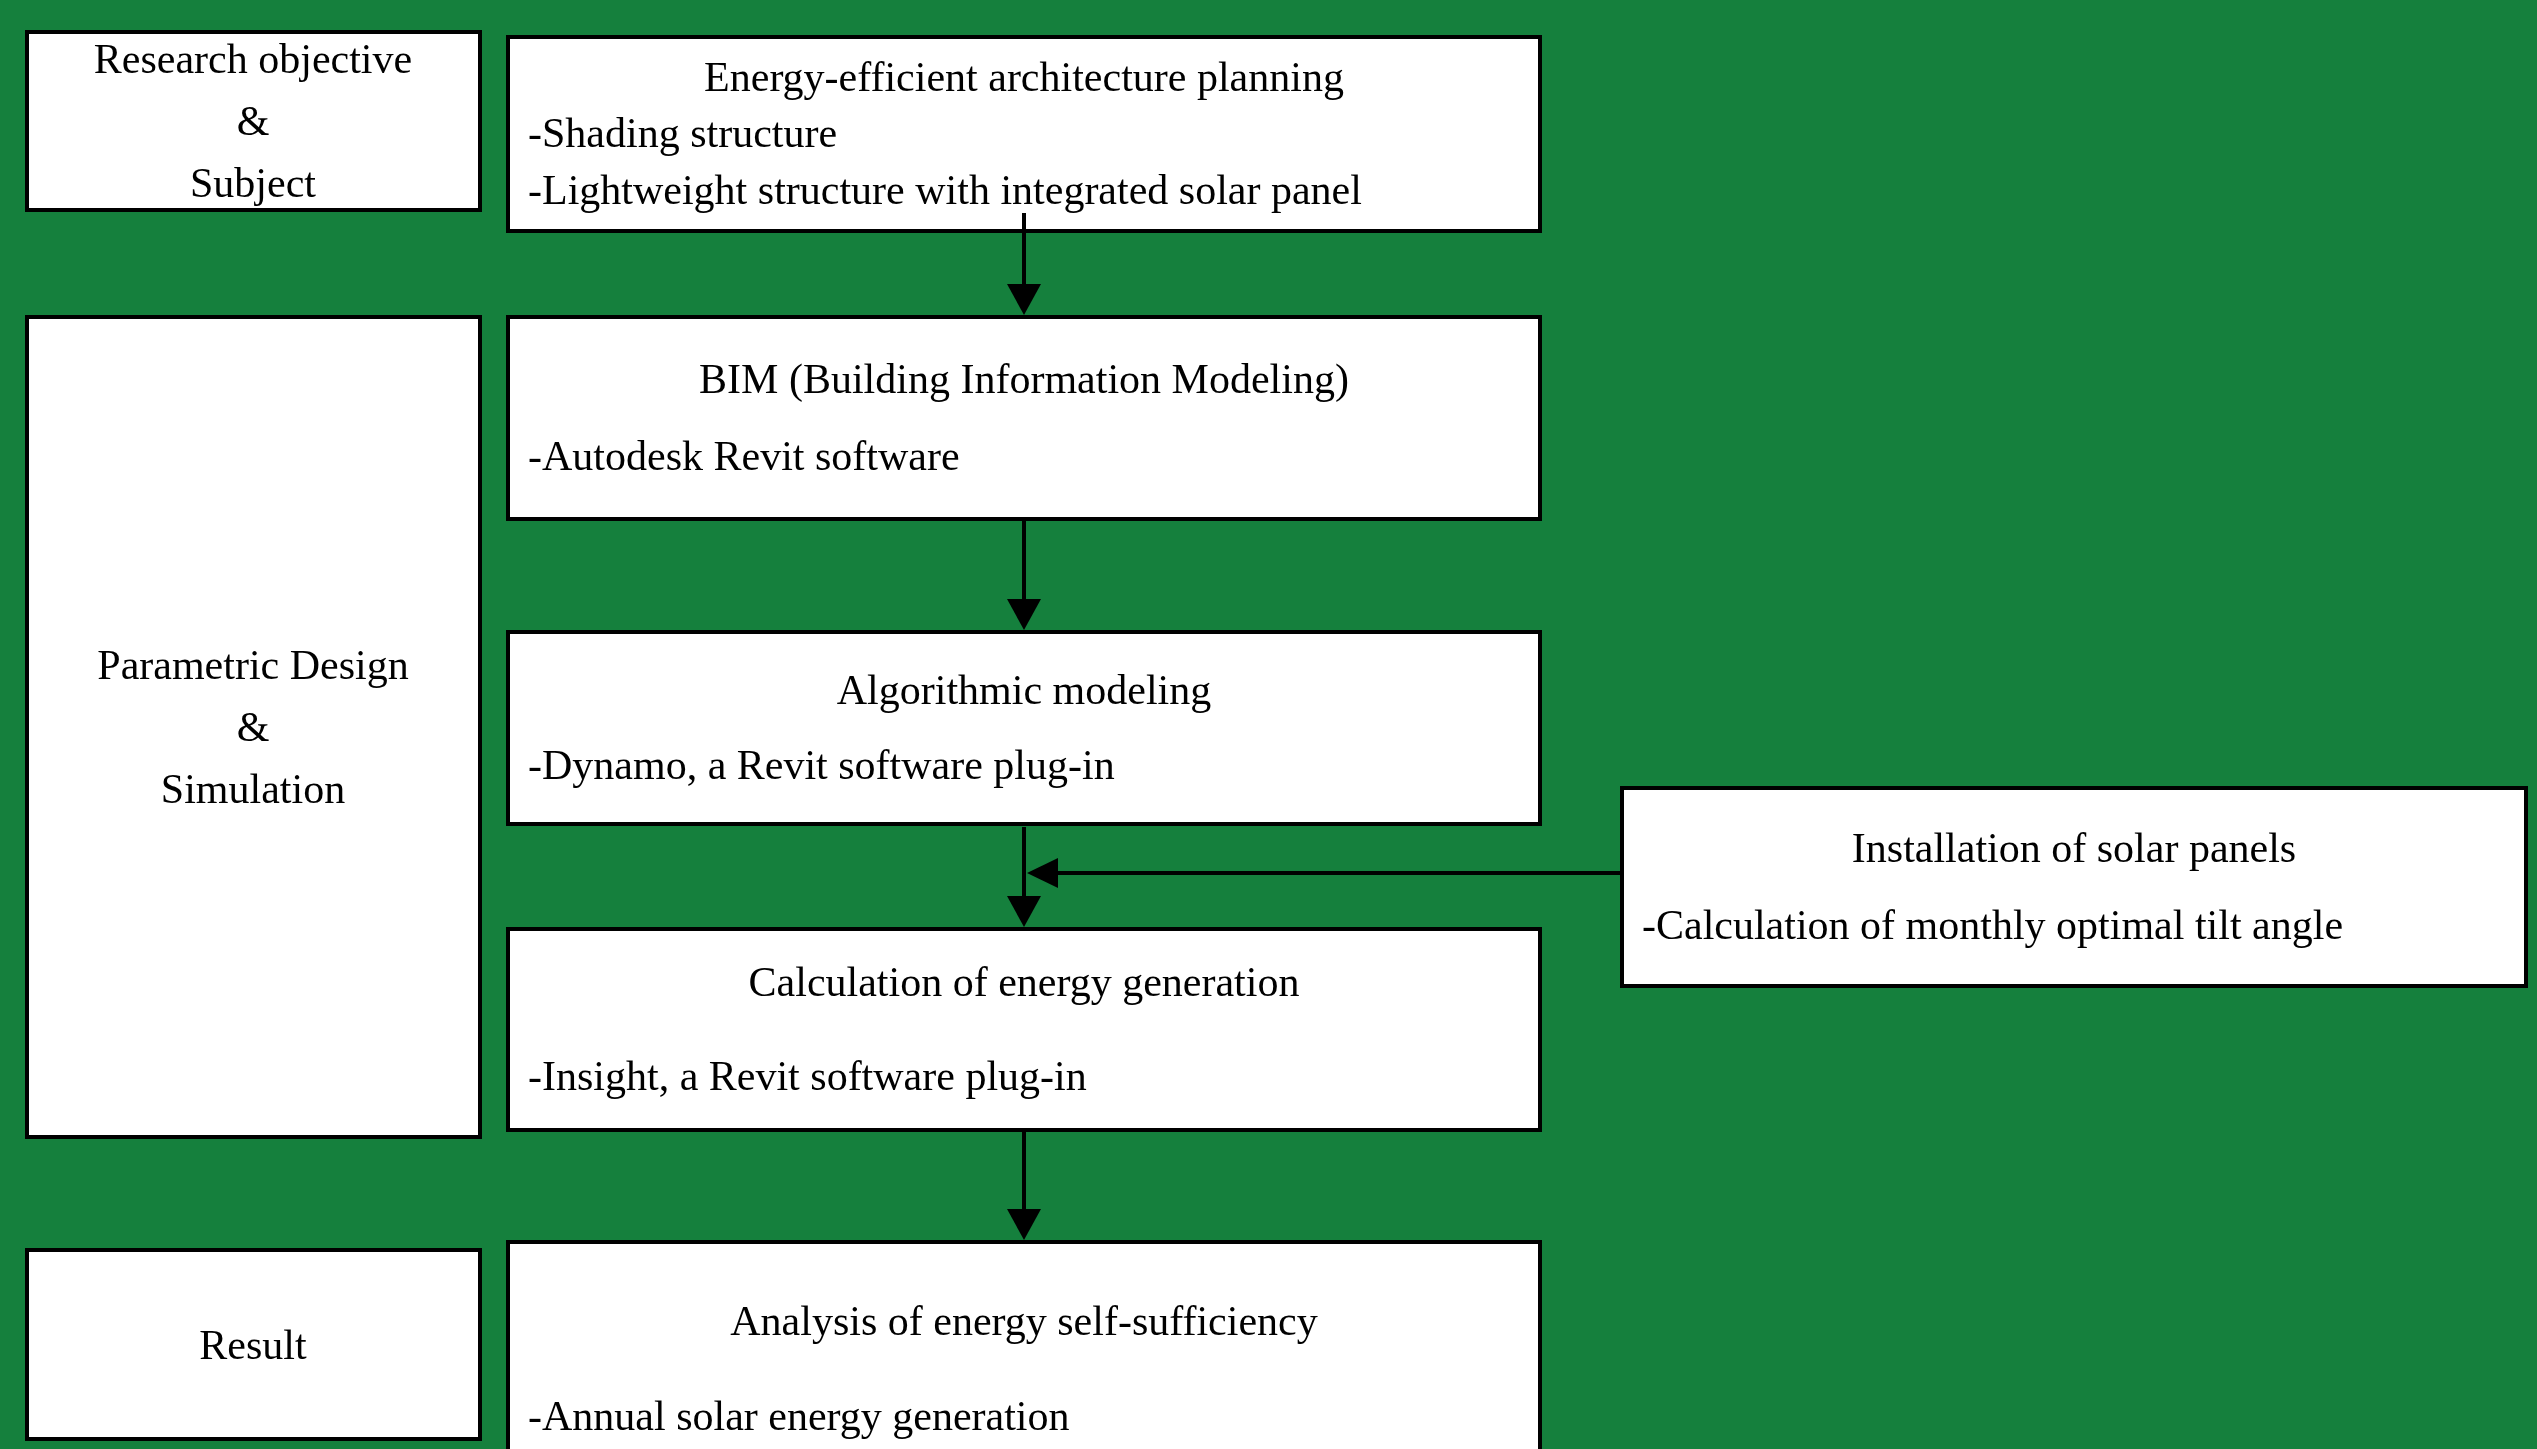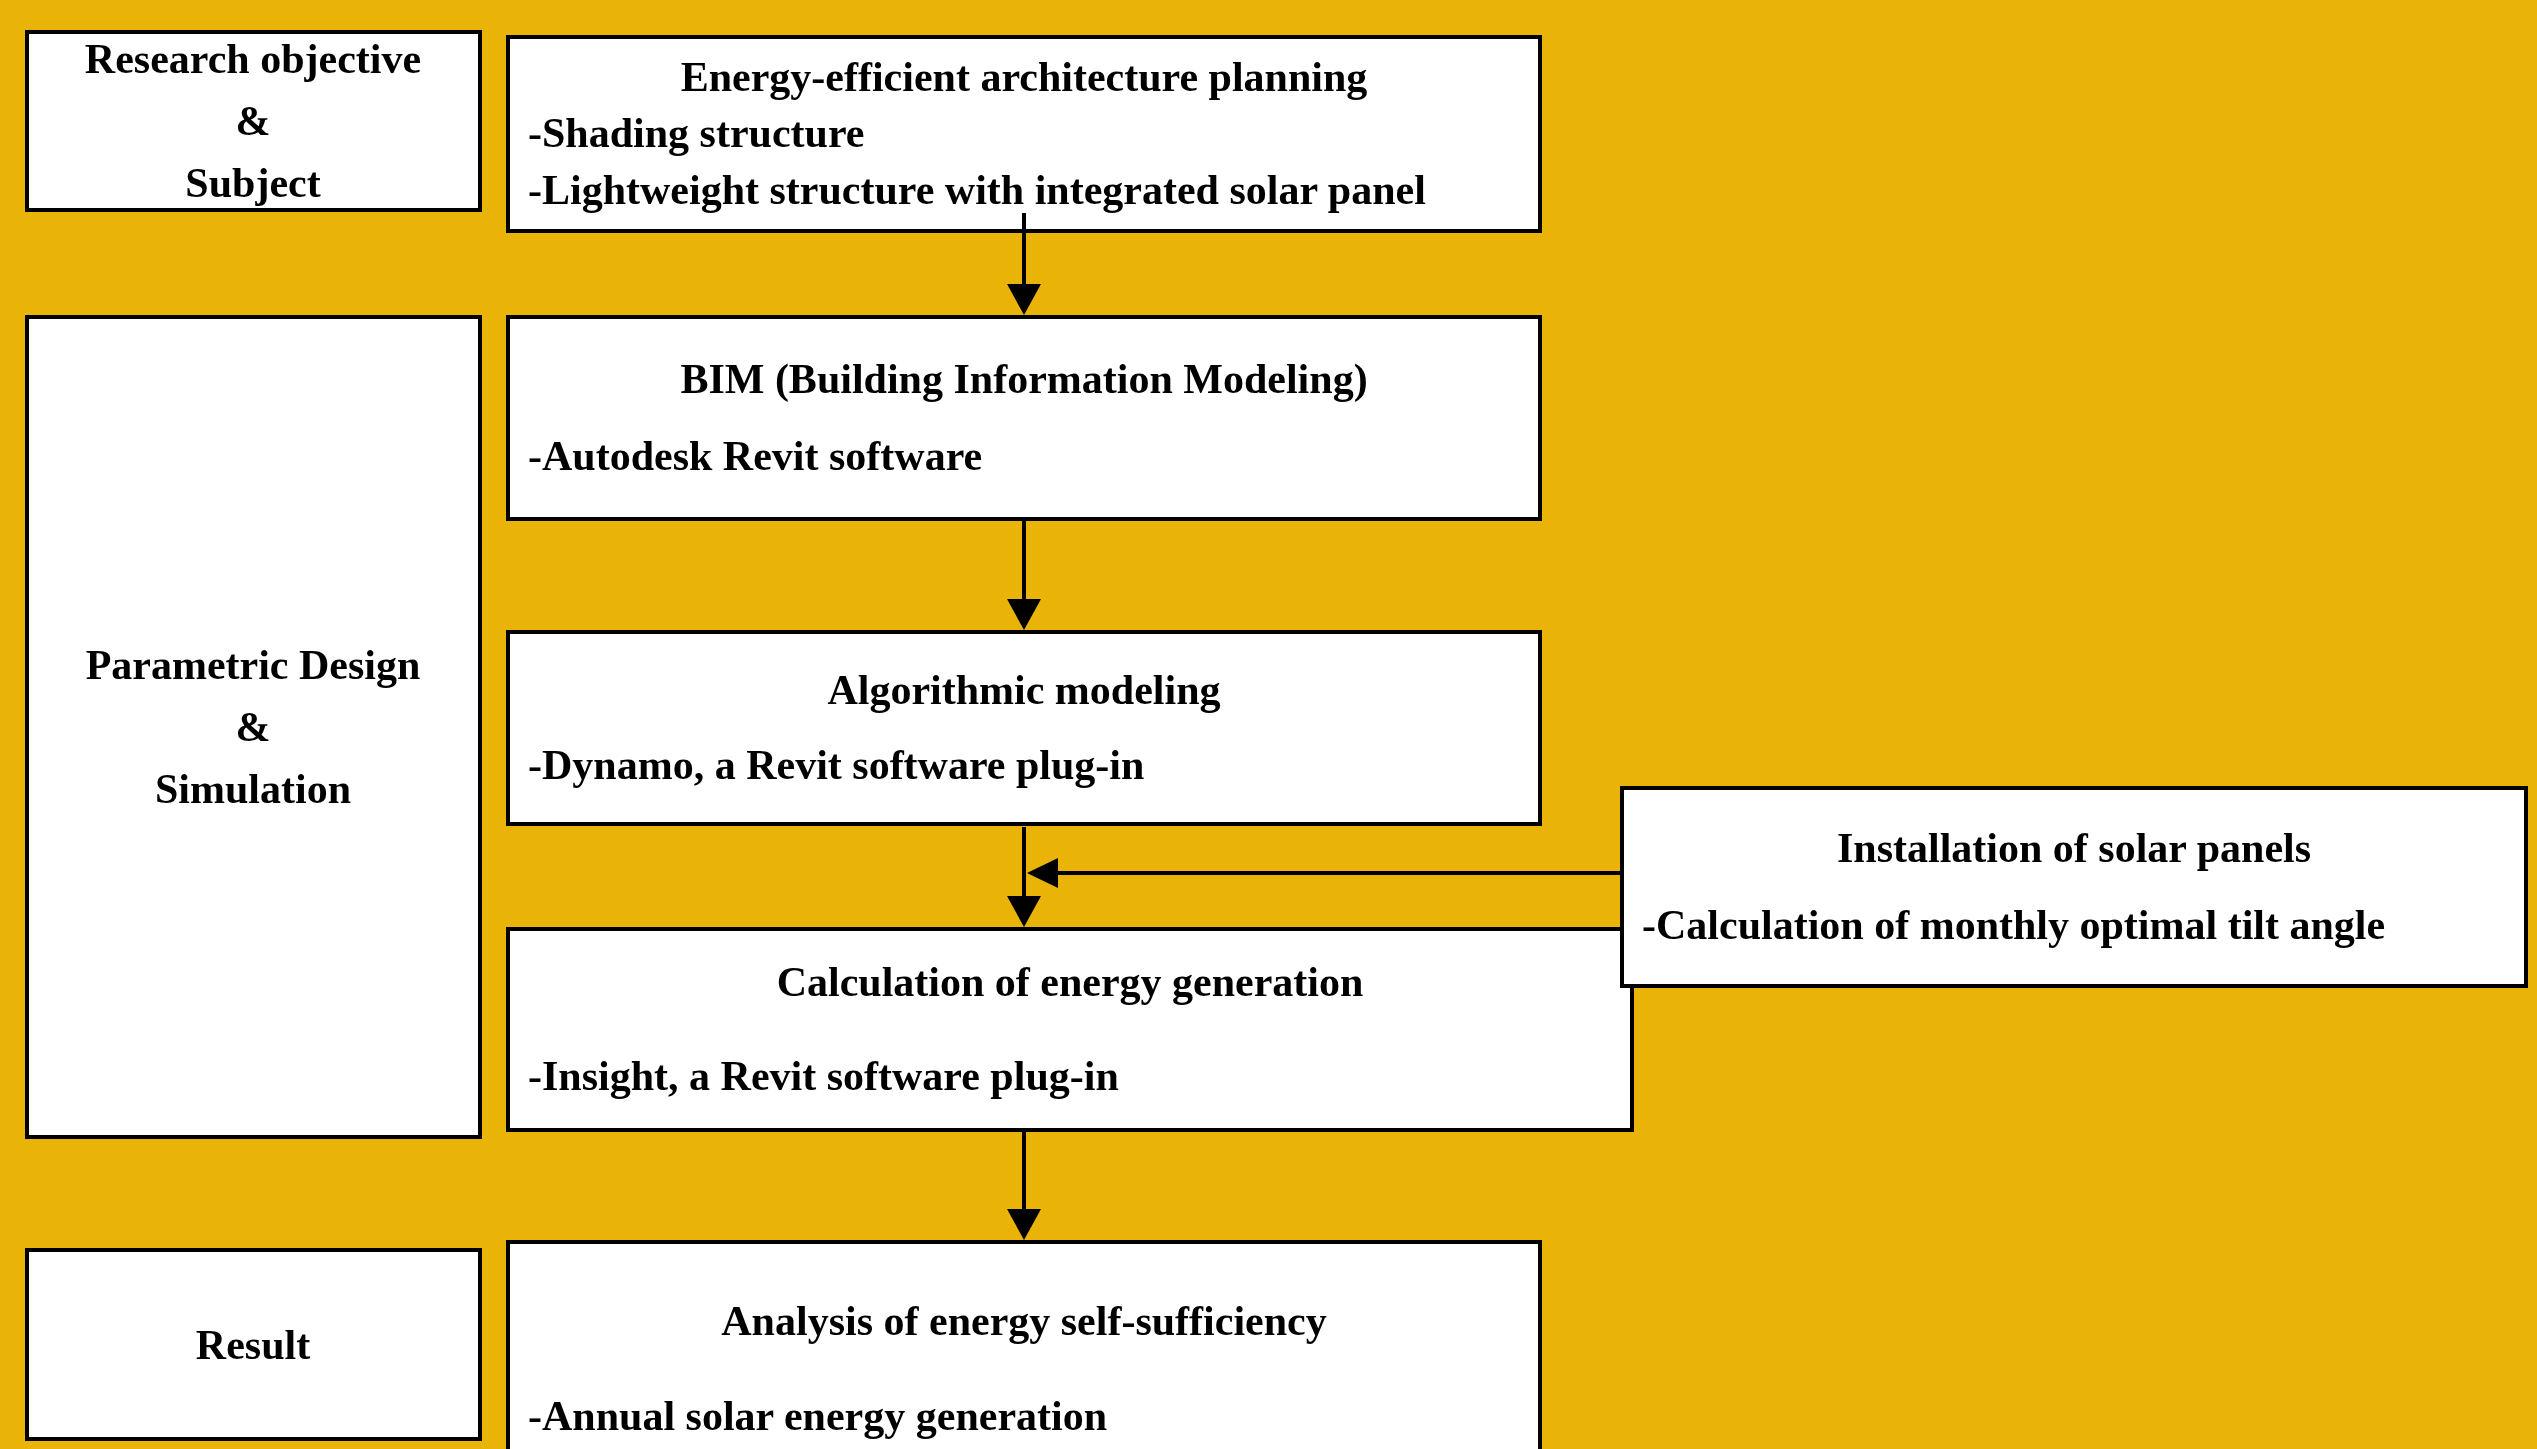--- a/index.html
+++ b/index.html
@@ -1,23 +1,22 @@
 <!DOCTYPE html>
 <html style="font-size:12px"><head>
 <meta charset="utf-8">
 <style>
   html,body{margin:0;padding:0;background:#ffffff;}
   #stage{
     position:relative;
     width:2538px;height:1449px;
-    background:#eab308;
+    background:#15803d;
     font-family:"Liberation Serif","DejaVu Serif",serif;
     color:#000;
     overflow:hidden;
-    font-weight:bold;
   }
   .box{
     position:absolute;
     border:4.4px solid #000;
     background:#ffffff;
     box-sizing:border-box;
   }
   .label-box{
     display:flex;flex-direction:column;
     align-items:center;justify-content:center;
@@ -77,21 +76,21 @@
   <div class="box step-box" style="left:506px;top:315px;width:1036px;height:206px;">
     <div class="step-title">BIM (Building Information Modeling)</div>
     <div class="step-detail">-Autodesk Revit software</div>
   </div>
 
   <div class="box step-box" style="left:506px;top:630px;width:1036px;height:196px;">
     <div class="step-title">Algorithmic modeling</div>
     <div class="step-detail">-Dynamo, a Revit software plug-in</div>
   </div>
 
-  <div class="box step-box" style="left:506px;top:927px;width:1128px;height:205px;gap:24px;">
+  <div class="box step-box" style="left:506px;top:927px;width:1036px;height:205px;gap:24px;">
     <div class="step-title">Calculation of energy generation</div>
     <div class="step-detail">-Insight, a Revit software plug-in</div>
   </div>
 
   <div class="box step-box" style="left:506px;top:1240px;width:1036px;height:258px;">
     <div class="step-title">Analysis of energy self-sufficiency</div>
     <div class="step-detail">-Annual solar energy generation</div>
   </div>
 
   <div class="box step-box" style="left:1620px;top:786px;width:908px;height:202px;">

